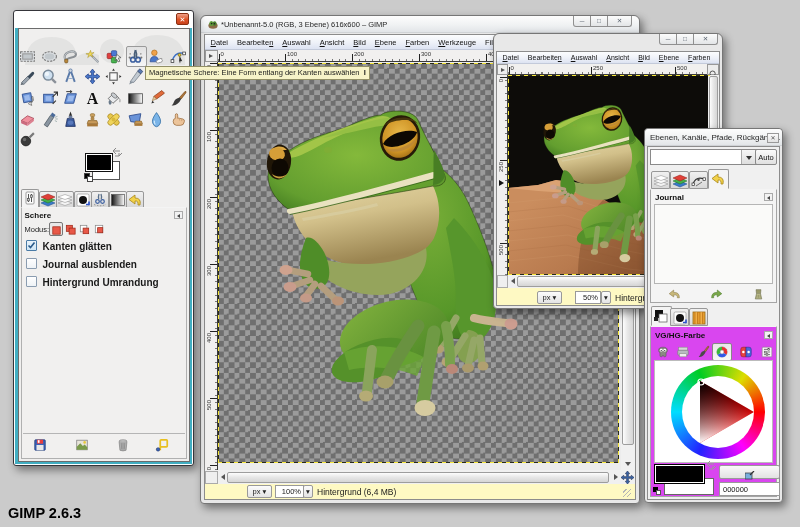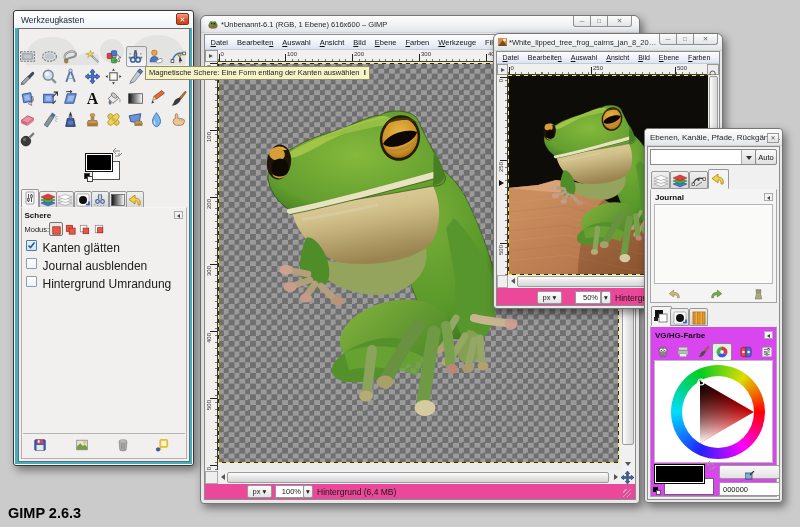--- a/index.html
+++ b/index.html
@@ -20,32 +20,32 @@
 .ruler-v{position:absolute;background:#f1f0ef;border-right:1px solid #3a3a3a;overflow:hidden;
  background-image:repeating-linear-gradient(0deg,#777 0 1px,transparent 1px 6.7px);background-size:2.5px 100%;background-position:100% 0;background-repeat:no-repeat;}
 .ruler-v .maj{position:absolute;right:0;height:1px;width:7px;background:#222;}
 .ruler-v .num{position:absolute;left:1px;font-size:6px;color:#333;writing-mode:vertical-rl;transform:rotate(180deg);}
 .corner-btn{position:absolute;background:#efefef;border:1px solid #9a9a9a;}
 .corner-btn:after{content:"";position:absolute;left:3px;top:3px;border-left:4px solid #555;border-top:2.5px solid transparent;border-bottom:2.5px solid transparent;}
 .sb-h,.sb-v{position:absolute;background:#f0f0f0;}
 .sb-thumb-h{position:absolute;top:1px;bottom:1px;background:linear-gradient(#fdfdfd,#e8e8e8 45%,#d5d5d5);border:1px solid #9d9d9d;border-radius:2px;}
 .sb-thumb-v{position:absolute;left:1px;right:1px;background:linear-gradient(90deg,#fdfdfd,#e8e8e8 45%,#d5d5d5);border:1px solid #9d9d9d;border-radius:2px;}
 .arr{position:absolute;width:0;height:0;}
-.statusbar{position:absolute;background:#ec4899;font-size:8.5px;color:#1a1a1a;}
+.statusbar{position:absolute;background:#fef9c3;font-size:8.5px;color:#1a1a1a;}
 .combo-sm{position:absolute;background:linear-gradient(#fbfbfb,#e4e4e4);border:1px solid #999;border-radius:2px;font-size:7.5px;color:#222;}
 .checker{background-color:#959595;background-image:conic-gradient(#9b9b9b 25%,#6f6f6f 0 50%,#9b9b9b 0 75%,#6f6f6f 0);background-size:10.7px 10.7px;}
 .dashH{position:absolute;height:1px;background:repeating-linear-gradient(90deg,#f7e83c 0 4px,#2a2a1a 4px 8px);z-index:3;}
 .dashV{position:absolute;width:1px;background:repeating-linear-gradient(0deg,#f7e83c 0 4px,#2a2a1a 4px 8px);z-index:3;}
 .tab{position:absolute;border:1px solid #989898;background:linear-gradient(#f0f0f0,#d8d8d8);border-radius:2px 2px 0 0;}
 .tab.sel{background:#f4f4f4;border-bottom-color:#f4f4f4;}
 .panel-label{font-size:8px;font-weight:bold;color:#111;}
 .mini-collapse{position:absolute;width:9px;height:8px;border:1px solid #aaa;background:#f2f2f2;color:#333;}
 .mini-collapse:after{content:"";position:absolute;left:2px;top:2px;border-right:3px solid #444;border-top:2px solid transparent;border-bottom:2px solid transparent;}
 .checkbox{position:absolute;width:11px;height:11px;overflow:hidden;background:linear-gradient(#fff,#eef2f6);border:1px solid #8a9cb0;border-radius:1px;}
-.cblabel{position:absolute;font-size:12px;color:#1a1a1a;}
+.cblabel{position:absolute;font-size:10px;color:#1a1a1a;font-weight:bold;}
 .ticon{position:absolute;width:17px;height:17px;}
 </style></head>
 <body>
 <svg width="0" height="0" style="position:absolute">
     <defs id="shareddefs">
 <radialGradient id="bodyg" cx="0.42" cy="0.35" r="0.75">
         <stop offset="0" stop-color="#77ad37"></stop>
         <stop offset="0.7" stop-color="#579729"></stop>
         <stop offset="1" stop-color="#3d731c"></stop>
       </radialGradient>
@@ -133,21 +133,21 @@
     </defs>
   </svg>
 
 <div class="win" id="winmain" style="z-index:10;left:200px;top:15px;width:440px;height:489px;">
   <div class="titlebar"><svg width="10" height="9" style="position:absolute;left:7px;top:4px" viewBox="0 0 10 9">
         <ellipse cx="5" cy="5.6" rx="4.6" ry="3.2" fill="#8a6b46"></ellipse>
         <ellipse cx="3.4" cy="3.4" rx="2.1" ry="2.5" fill="#5e9c3a"></ellipse>
         <ellipse cx="6.6" cy="3.6" rx="1.9" ry="2.3" fill="#4d8030"></ellipse>
         <circle cx="3.6" cy="3.6" r="0.8" fill="#222"></circle>
         <circle cx="6.4" cy="3.8" r="0.8" fill="#222"></circle>
-      </svg><span style="margin-left:20px;">*Unbenannt-6.1 (RGB, 1 Ebene) 616x600 – GIMP</span></div>
+      </svg><span style="margin-left:20px;">*Unbenannt-5.0 (RGB, 3 Ebene) 616x600 – GIMP</span></div>
   <div class="capbtns" style="left:373px;">
       <div class="capbtn first">─</div>
       <div class="capbtn">□</div>
       <div class="capbtn last">✕</div>
     </div>
   <div class="winbody" style="left:3px;right:3px;top:18px;bottom:3px;">
     <div class="menubar" style="top:0;height:15px;line-height:15px;"><span style="margin-left:1px;"><u>D</u>atei</span><span>Bearbeite<u>n</u></span><span><u>A</u>uswahl</span><span><u>A</u>nsicht</span><span><u>B</u>ild</span><span><u>E</u>bene</span><span><u>F</u>arben</span><span><u>W</u>erkzeuge</span><span>Filte<u>r</u></span></div>
     <div class="corner-btn" style="left:0px;top:15px;width:13px;height:12px;"></div>
     <div class="ruler-h" id="mruler" style="left:13px;top:15px;right:14px;height:12px;">
         <div class="maj" style="left:0.5px"></div>
@@ -216,25 +216,20 @@
       <div class="combo-sm" style="left:42px;top:1px;width:25px;height:13px;text-align:center;line-height:12px;">px ▾</div>
       <div style="position:absolute;left:70px;top:1px;width:29px;height:13px;background:#fff;border:1px solid #999;font-size:7.5px;text-align:right;line-height:12px;padding-right:2px;">100%</div>
       <div class="combo-sm" style="left:98px;top:1px;width:10px;height:13px;text-align:center;line-height:12px;">▾</div>
       <div style="position:absolute;left:112px;top:3px;">Hintergrund (6,4 MB)</div>
       <div style="position:absolute;right:4px;bottom:2px;width:8px;height:8px;background:repeating-linear-gradient(135deg,transparent 0 2px,#b5b5b5 2px 3px);"></div>
     </div>
   </div>
 </div>
 
 <div class="win" id="winsec" style="z-index:20;left:493px;top:33px;width:230px;height:276px;">
-  <div class="titlebar" style="font-size:7.5px;"><svg width="9" height="8" style="position:absolute;left:4px;top:4px" viewBox="0 0 9 8">
-        <rect width="9" height="8" fill="#d98b4f"></rect>
-        <path d="M0 8 L5 2 L9 8 Z" fill="#7a4a22"></path>
-        <circle cx="6.5" cy="2" r="1.5" fill="#f5e9c0"></circle>
-      </svg><span style="margin-left:15px;">*White_lipped_tree_frog_cairns_jan_8_20…</span></div>
   <div class="capbtns" style="left:166px;">
       <div class="capbtn first">─</div>
       <div class="capbtn">□</div>
       <div class="capbtn last">✕</div>
     </div>
   <div class="winbody" style="left:2px;right:2px;top:17px;bottom:2px;">
     <div class="menubar" style="top:0;height:12px;line-height:12px;font-size:7px;"><span style="margin-left:1px;"><u>D</u>atei</span><span>Bearbeite<u>n</u></span><span><u>A</u>uswahl</span><span><u>A</u>nsicht</span><span><u>B</u>ild</span><span><u>E</u>bene</span><span><u>F</u>arben</span></div>
     <div class="corner-btn" style="left:0px;top:12px;width:11px;height:11px;"></div>
     <div class="ruler-h" id="sruler" style="left:11px;top:12px;right:12px;height:11px;">
         <div class="maj" style="left:0.5px"></div>
@@ -301,21 +296,20 @@
     <div class="statusbar" style="left:0;right:0;top:236px;bottom:0;">
       <div class="combo-sm" style="left:40px;top:3px;width:25px;height:13px;text-align:center;line-height:12px;">px ▾</div>
       <div style="position:absolute;left:78px;top:3px;width:26px;height:13px;background:#fff;border:1px solid #999;font-size:7.5px;text-align:right;line-height:12px;padding-right:2px;">50%</div>
       <div class="combo-sm" style="left:104px;top:3px;width:10px;height:13px;text-align:center;line-height:12px;">▾</div>
       <div style="position:absolute;left:118px;top:5px;">Hintergrund (14,3 MB)</div>
     </div>
   </div>
 </div>
 
 <div id="wintb" style="z-index:30;position:absolute;left:13px;top:10px;width:181px;height:456px;background:#fff;border:1px solid #35353a;border-radius:3px;box-shadow:3px 4px 9px rgba(0,0,0,.45);">
-  <div style="position:absolute;left:1px;right:1px;top:1px;height:16px;background:linear-gradient(#ffffff,#eef3f5);border-radius:2px 2px 0 0;font-size:8.5px;color:#13233a;line-height:16px;"><span style="margin-left:6px;">Werkzeugkasten</span></div>
   <div style="position:absolute;right:4px;top:2px;width:13px;height:12px;border-radius:2px;background:linear-gradient(#f0a088,#dd5226 55%,#c8411c);border:1px solid #8c2f12;color:#fff;font-size:7px;line-height:11px;text-align:center;">✕</div>
   <div style="position:absolute;left:1px;top:17px;bottom:1px;width:2.5px;background:#41aec2;"></div>
   <div style="position:absolute;right:1px;top:17px;bottom:1px;width:2.5px;background:#41aec2;"></div>
   <div style="position:absolute;left:1px;right:1px;bottom:1px;height:2.5px;background:#41aec2;"></div>
   <div id="tbbody" style="position:absolute;left:3.5px;right:3.5px;top:17px;bottom:3.5px;background:#f0efee;border:1px solid #6c6c6c;overflow:hidden;">
     <svg width="172" height="36" viewBox="0 0 172 36" style="position:absolute;left:0px;top:0px;">
       <g fill="#e3e3e2">
           <path d="M6 36 Q6 8 32 8 Q56 8 58 28 Q68 20 80 26 L80 36 Z"></path>
           <circle cx="93" cy="22" r="12"></circle>
           <path d="M110 36 Q112 6 138 6 Q164 6 166 30 L166 36 Z"></path>

